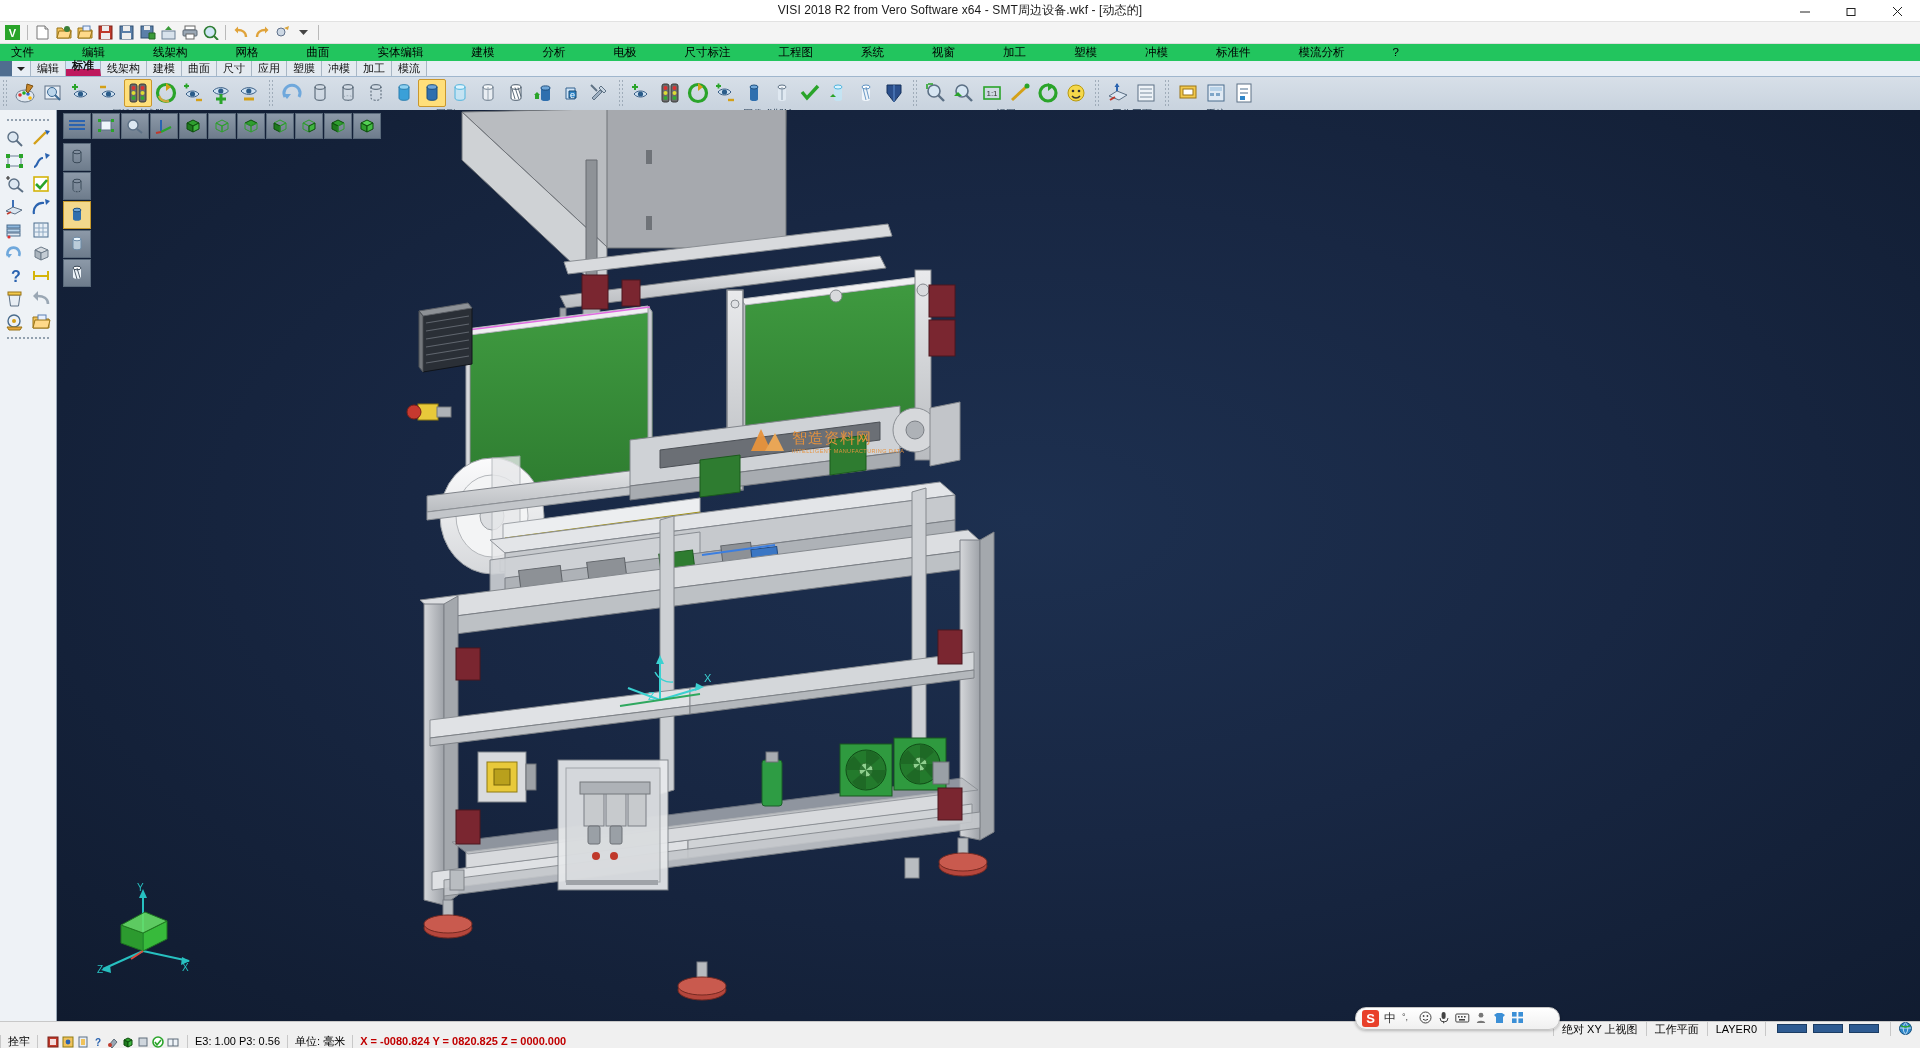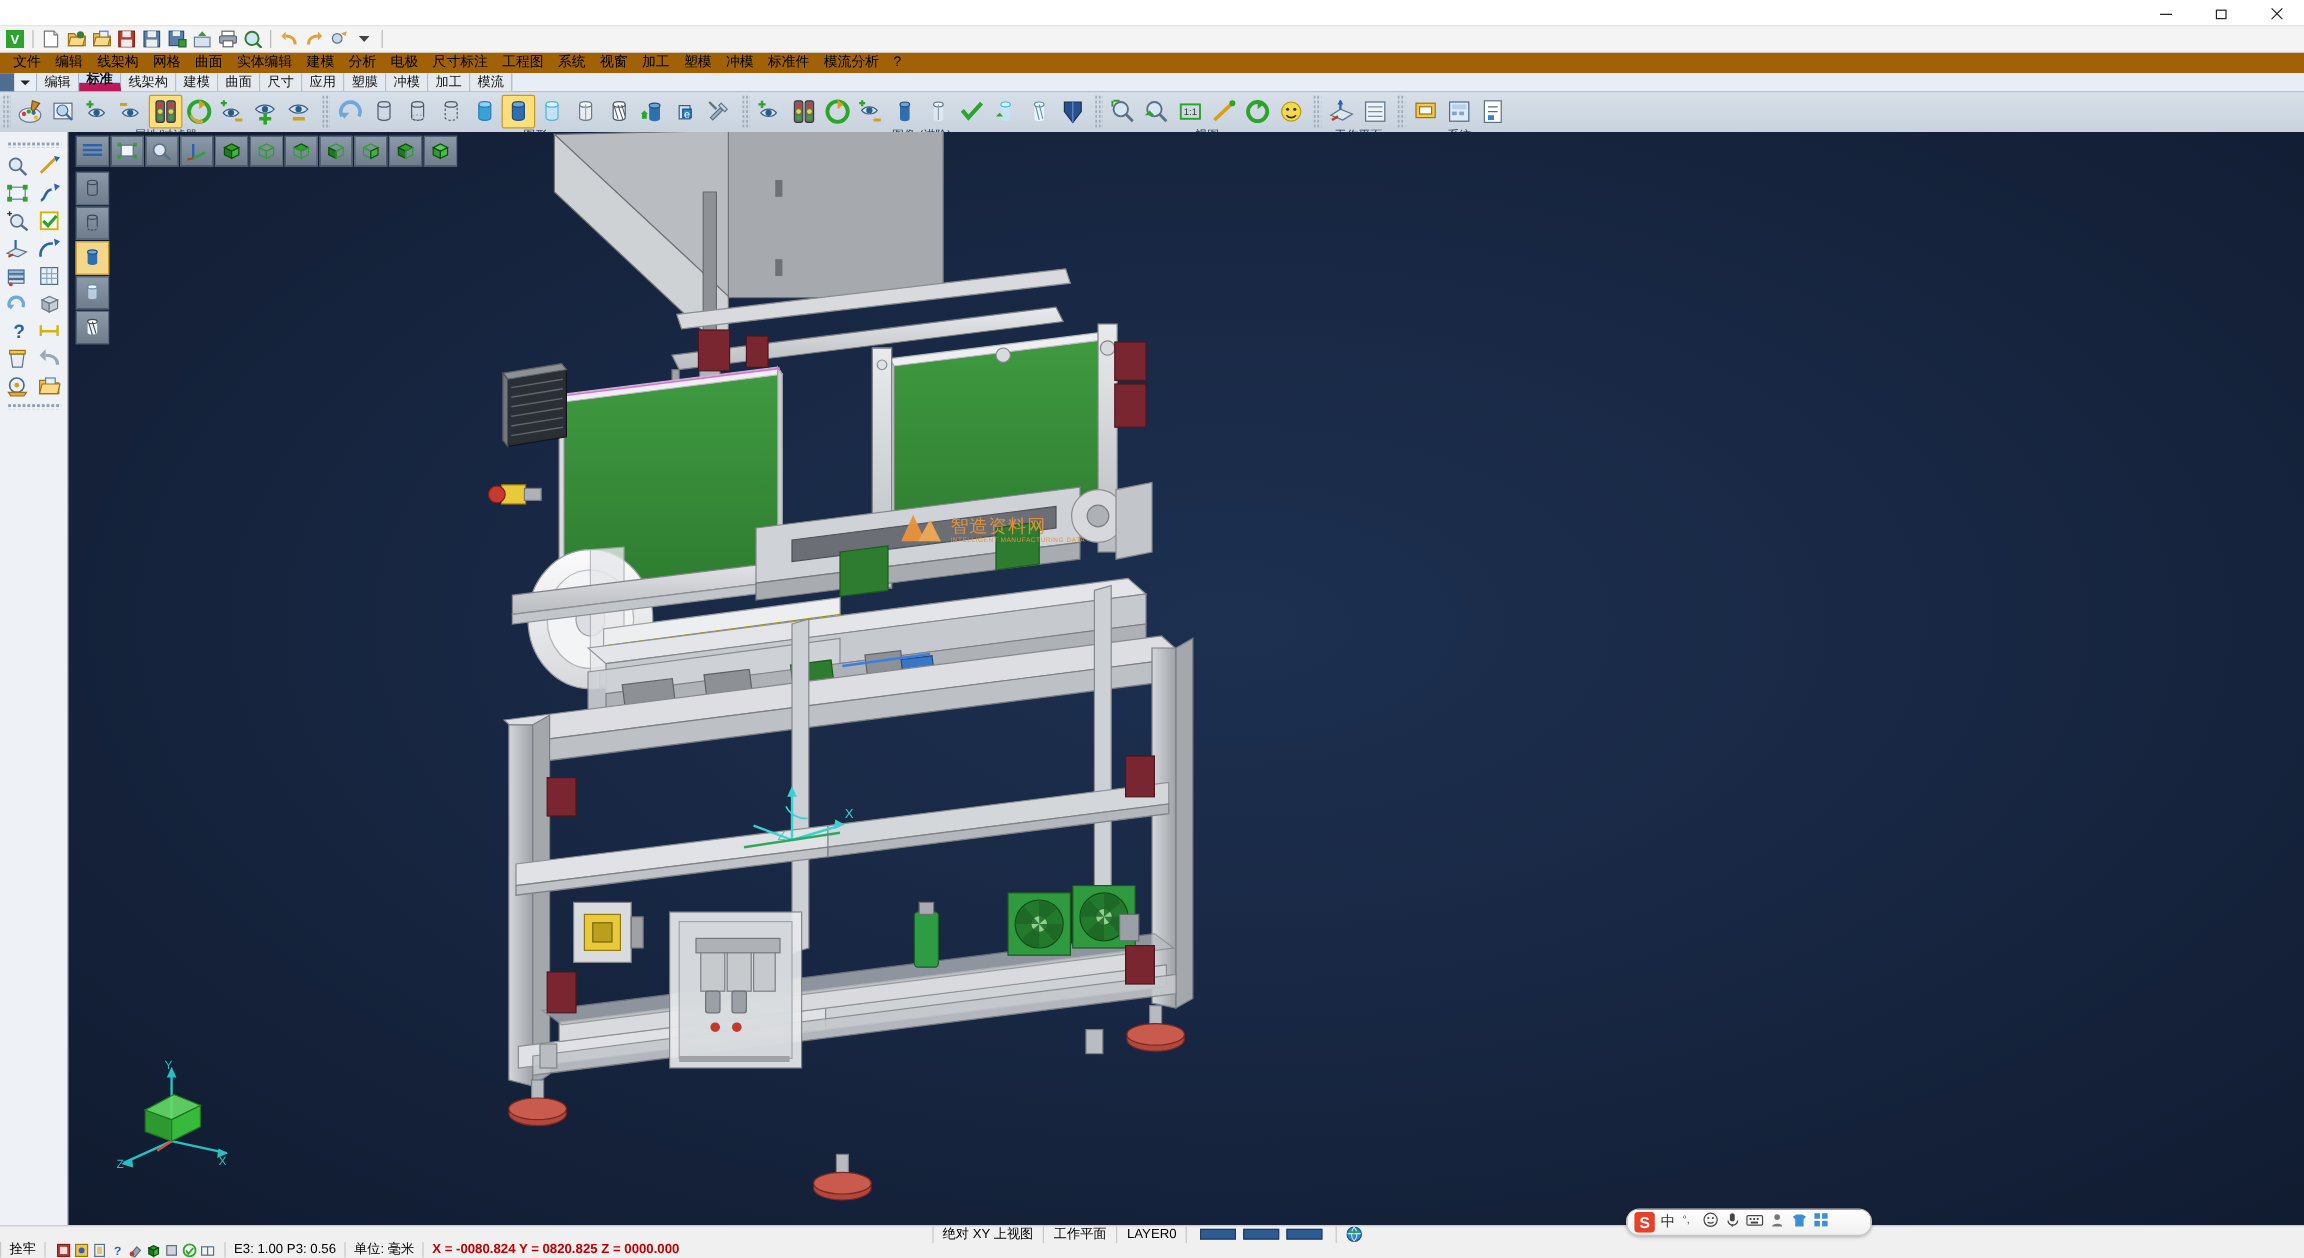--- a/index.html
+++ b/index.html
@@ -24,22 +24,22 @@
   
   #qat{
     height:22px; background:#f4f4f4; display:flex; align-items:center;
     padding-left:2px; border-bottom:1px solid #dedede;
   }
   #qat .qi{ width:21px; height:20px; display:flex; align-items:center; justify-content:center; }
   .sep-v{ width:1px; height:15px; background:#b9b9b9; margin:0 4px; }
 
   
   #menubar{
-    height:17px; background:#a16207; display:flex; align-items:center;
-    font-size:11.5px; color:#000; padding-left:5px;
+    height:17px; background:#22c55e; display:flex; align-items:center;
+    font-size:11.5px; color:#000; padding-left:5px;gap:36px;
   }
   #menubar .mi{ padding:0 6px; line-height:17px; white-space:nowrap; cursor:default;}
 
   
   #tabstrip{
     height:16px; background:#e8eef5; display:flex; align-items:stretch;
     font-size:11px; border-bottom:1px solid #9fb6cd;
   }
   #tabstrip .lead{ width:12px; background:#4f6d8f; }
   #tabstrip .drop{ width:19px; display:flex; align-items:center; justify-content:center;
@@ -102,21 +102,21 @@
   #wm .wtxt{ display:flex; flex-direction:column; }
   #wm .w1{ font-size:15px; color:#e8933c; font-weight:normal; letter-spacing:1px;}
   #wm .w2{ font-size:5.5px; color:#e8933c; letter-spacing:.4px;}
 
   
   #triad{ position:absolute; left:40px; bottom:45px; width:95px; height:95px; z-index:5;}
 
   
   #statwrap{ position:absolute; left:0; right:0; bottom:0; height:27px;
     background:#f0f0f0; font-size:11px; }
-  #statTop{ height:14px; display:flex; align-items:center; justify-content:center;
+  #statTop{ height:14px; display:flex; align-items:center; justify-content:flex-end;
     border-top:1px solid #c8c8c8; }
   #statTop .cell{ padding:0 8px; line-height:14px; border-left:1px solid #c8c8c8; height:14px;
     display:flex; align-items:center; white-space:nowrap;}
   #statTop .cell.b{ font-weight:normal; }
   .colorchip{ width:30px; height:9px; background:#2e5b92; border:1px solid #1b3c63; margin:0 3px;}
   #statBot{ height:13px; display:flex; align-items:center; }
   #statBot .cell{ padding:0 7px; line-height:13px; display:flex; align-items:center;
     border-left:1px solid #c8c8c8; height:13px; white-space:nowrap;}
   #statBot .ico{ width:15px; display:flex; align-items:center; justify-content:center;}
   .coordtxt{ color:#c00000; font-weight:bold; }
@@ -129,20 +129,21 @@
   #ime .s{ width:17px;height:17px;border-radius:3px;background:#e8402a;color:#fff;
     font-weight:bold;font-size:13px;display:flex;align-items:center;justify-content:center;}
   #ime .t{ font-size:12px; color:#333; }
 
   svg{ shape-rendering:geometricPrecision; }
 </style>
 </head>
 <body>
 
 <div id="titlebar">
+  <div class="ttl">VISI 2018 R2 from Vero Software x64 - SMT周边设备.wkf - [动态的]</div>
   <div class="wbtns">
     <div class="wbtn">
       <svg width="11" height="11">
           <line x1="0" y1="6" x2="10" y2="6" stroke="#222" stroke-width="1"></line>
         </svg>
     </div>
     <div class="wbtn">
       <svg width="11" height="11">
           <rect x="1" y="2.5" width="8" height="7" fill="none" stroke="#222" stroke-width="1"></rect>
         </svg>

